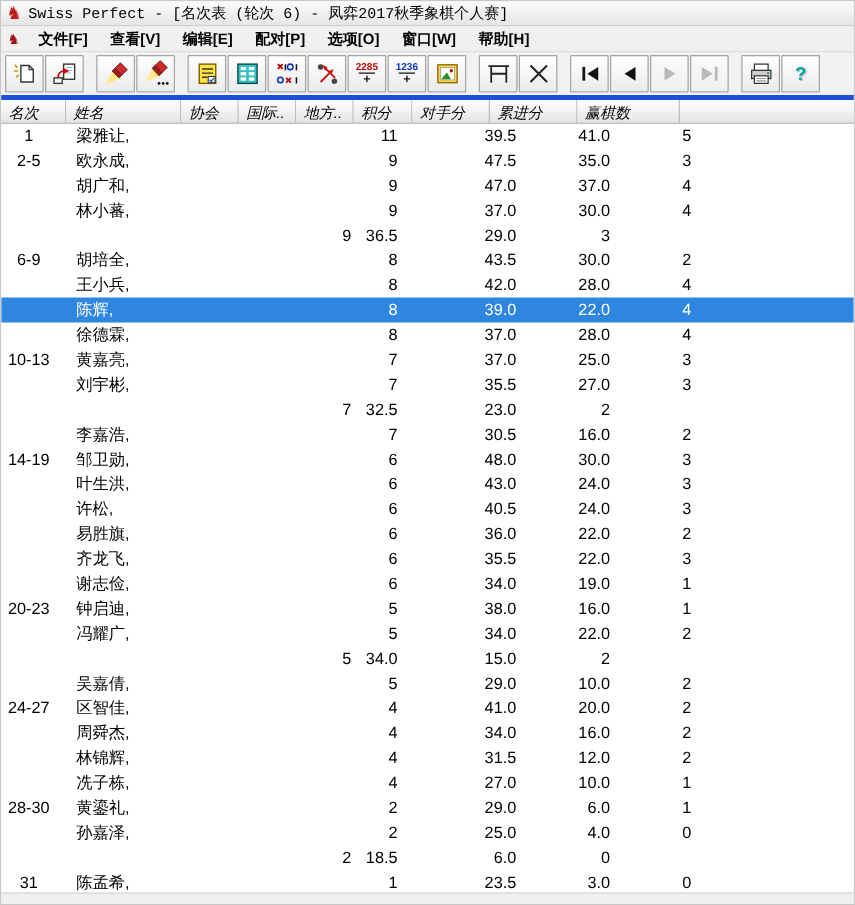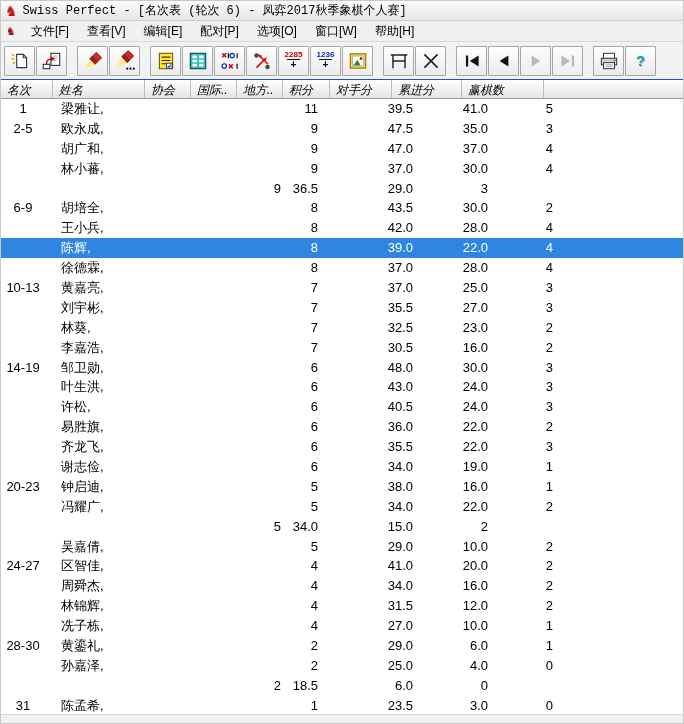--- a/index.html
+++ b/index.html
@@ -11,25 +11,25 @@
   .titlebar { height:20px; flex:0 0 20px; display:flex; align-items:center; padding:0 4px;
     background:linear-gradient(#fcfcfc,#e6e6e6); border-bottom:1px solid #cfcfcf; }
   .app-icon { font-size:14px; line-height:14px; color:#c11616; margin-right:5px;
     font-family:"DejaVu Sans",sans-serif; }
   .title-text { font-size:12px; color:#000; white-space:nowrap;font-family:Liberation Mono, monospace; }
 
   
   .menubar { height:21px; flex:0 0 21px; display:flex; align-items:center; background:#f0f0f0;
     border-bottom:1px solid #d9d9d9; padding:0 2px; }
   .child-icon { font-size:11px; color:#a01010; margin:0 6px 0 3px; font-family:"DejaVu Sans",sans-serif; }
-  .menu-item { font-size:12px; color:#000; padding:2px 9px; cursor:default; }
+  .menu-item { font-size:12px; color:#000; padding:2px 9px; cursor:default;font-weight:bold; }
 
   
   .toolbar { height:38px; flex:0 0 38px; display:flex; align-items:center; background:#f2f2f2;
-    border-bottom:1px solid #1d4ed8; padding:0 3px; }
+    border-bottom:4px solid #1d4ed8; padding:0 3px; }
   .tgroup { display:flex; margin-right:9px; }
   .tbtn { width:31px; height:30px; margin-right:1px; display:flex; align-items:center; justify-content:center;
     background:linear-gradient(#ffffff,#ebebeb); border:1px solid #a6a6a6; border-radius:1px; }
   .tbtn svg { display:block; }
   .tbtn.disabled { background:linear-gradient(#fbfbfb,#efefef); }
   .rating-icon { display:flex; flex-direction:column; align-items:center; line-height:1; }
   .rnum { font-size:8px; font-weight:bold; letter-spacing:0; }
   .rnum.red { color:#c00000; } .rnum.blue { color:#0030c0; }
   .rplus { font-size:10px; font-weight:bold; color:#111; border-top:1px solid #111; width:13px; text-align:center; }
   .help-glyph { font-size:15px; font-weight:bold; color:#00a3a3; text-shadow:1px 1px 0 #bdbdbd; }
@@ -354,21 +354,20 @@
       <span class="c name">刘宇彬,</span>
       <span class="c pts">7</span>
       <span class="c opp">35.5</span>
       <span class="c prog">27.0</span>
       <span class="c wins">3</span>
       <span class="c fillc"></span>
     </div>
 
     <div class="trow">
       <span class="c rank"></span>
-      <span class="c name">林葵,</span>
       <span class="c pts">7</span>
       <span class="c opp">32.5</span>
       <span class="c prog">23.0</span>
       <span class="c wins">2</span>
       <span class="c fillc"></span>
     </div>
 
     <div class="trow">
       <span class="c rank"></span>
       <span class="c name">李嘉浩,</span>

